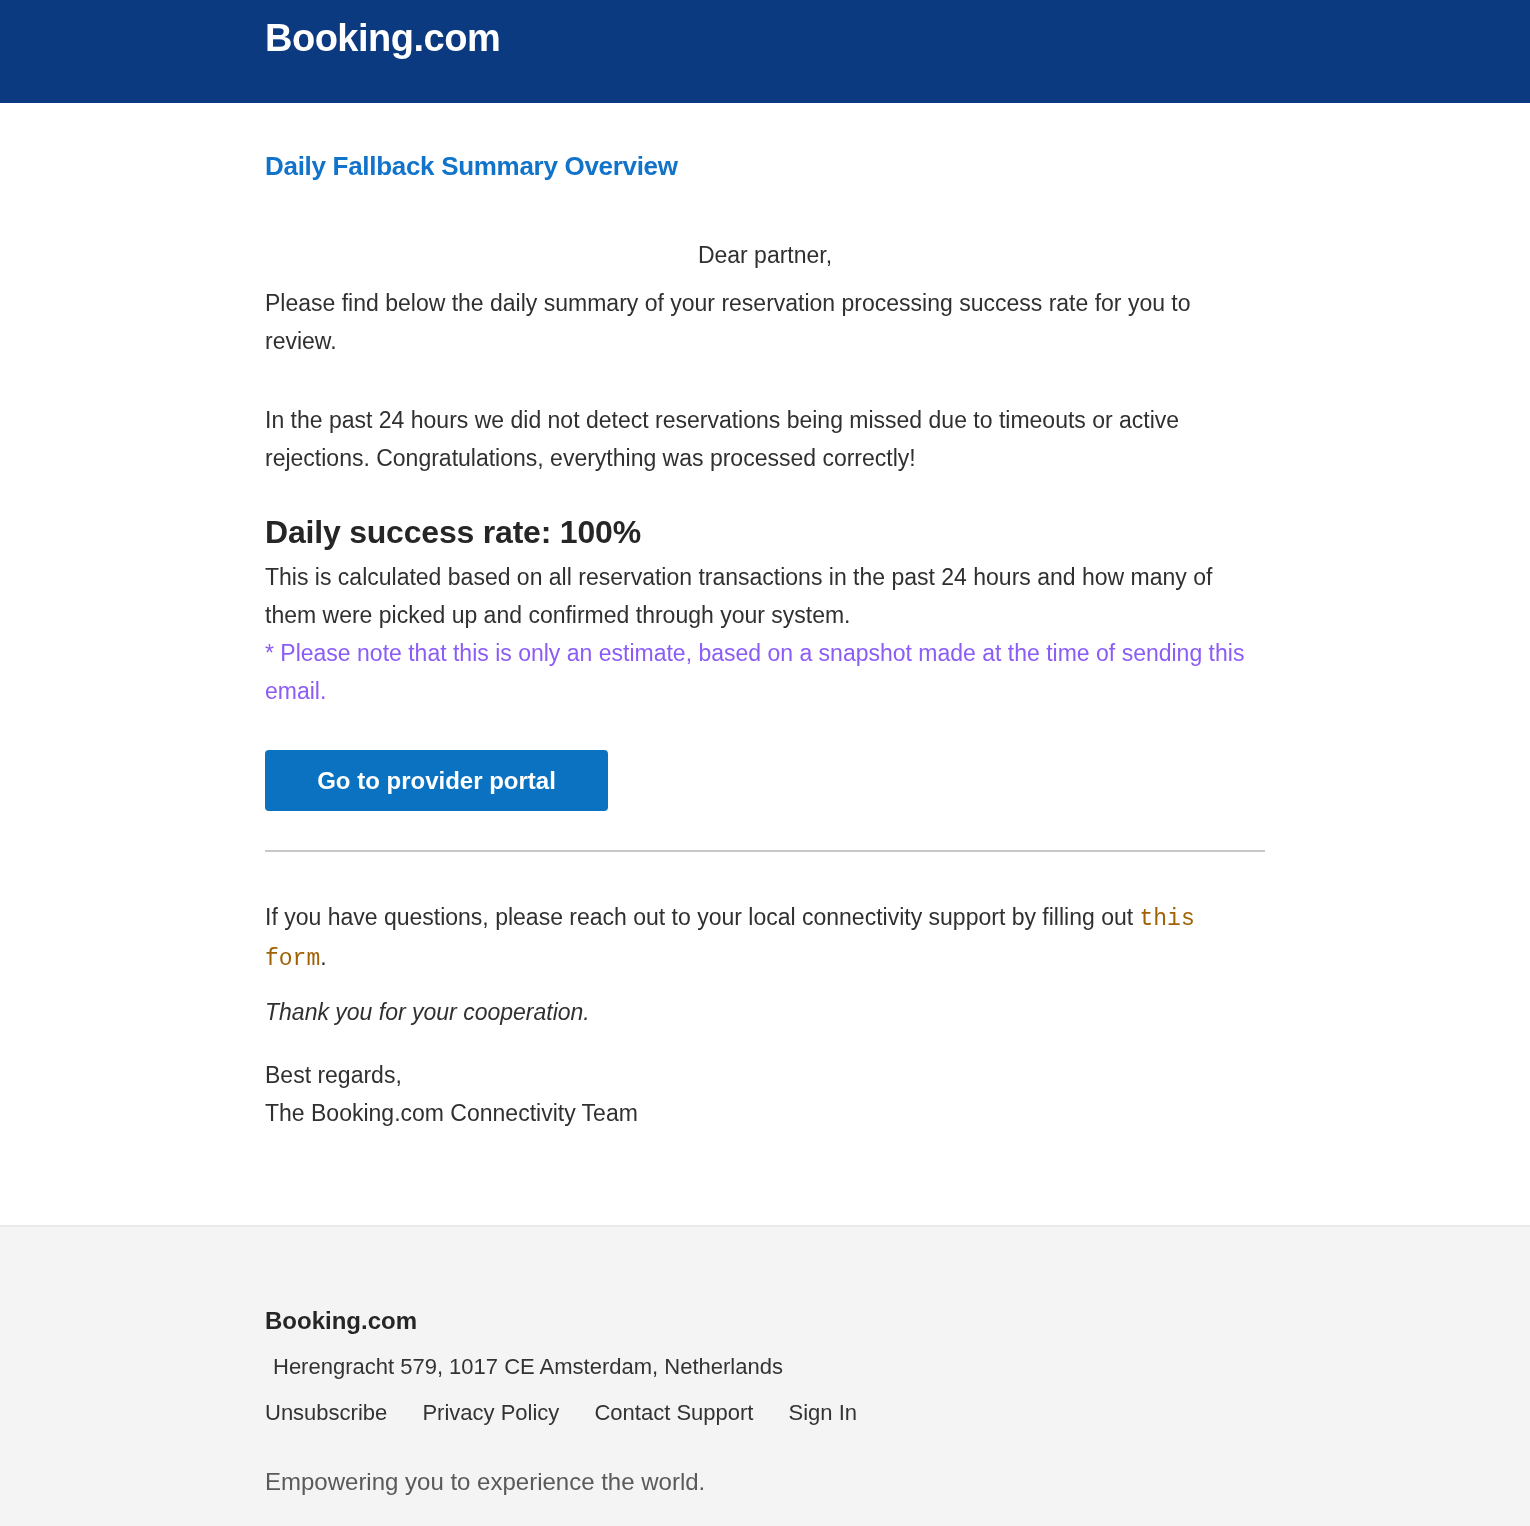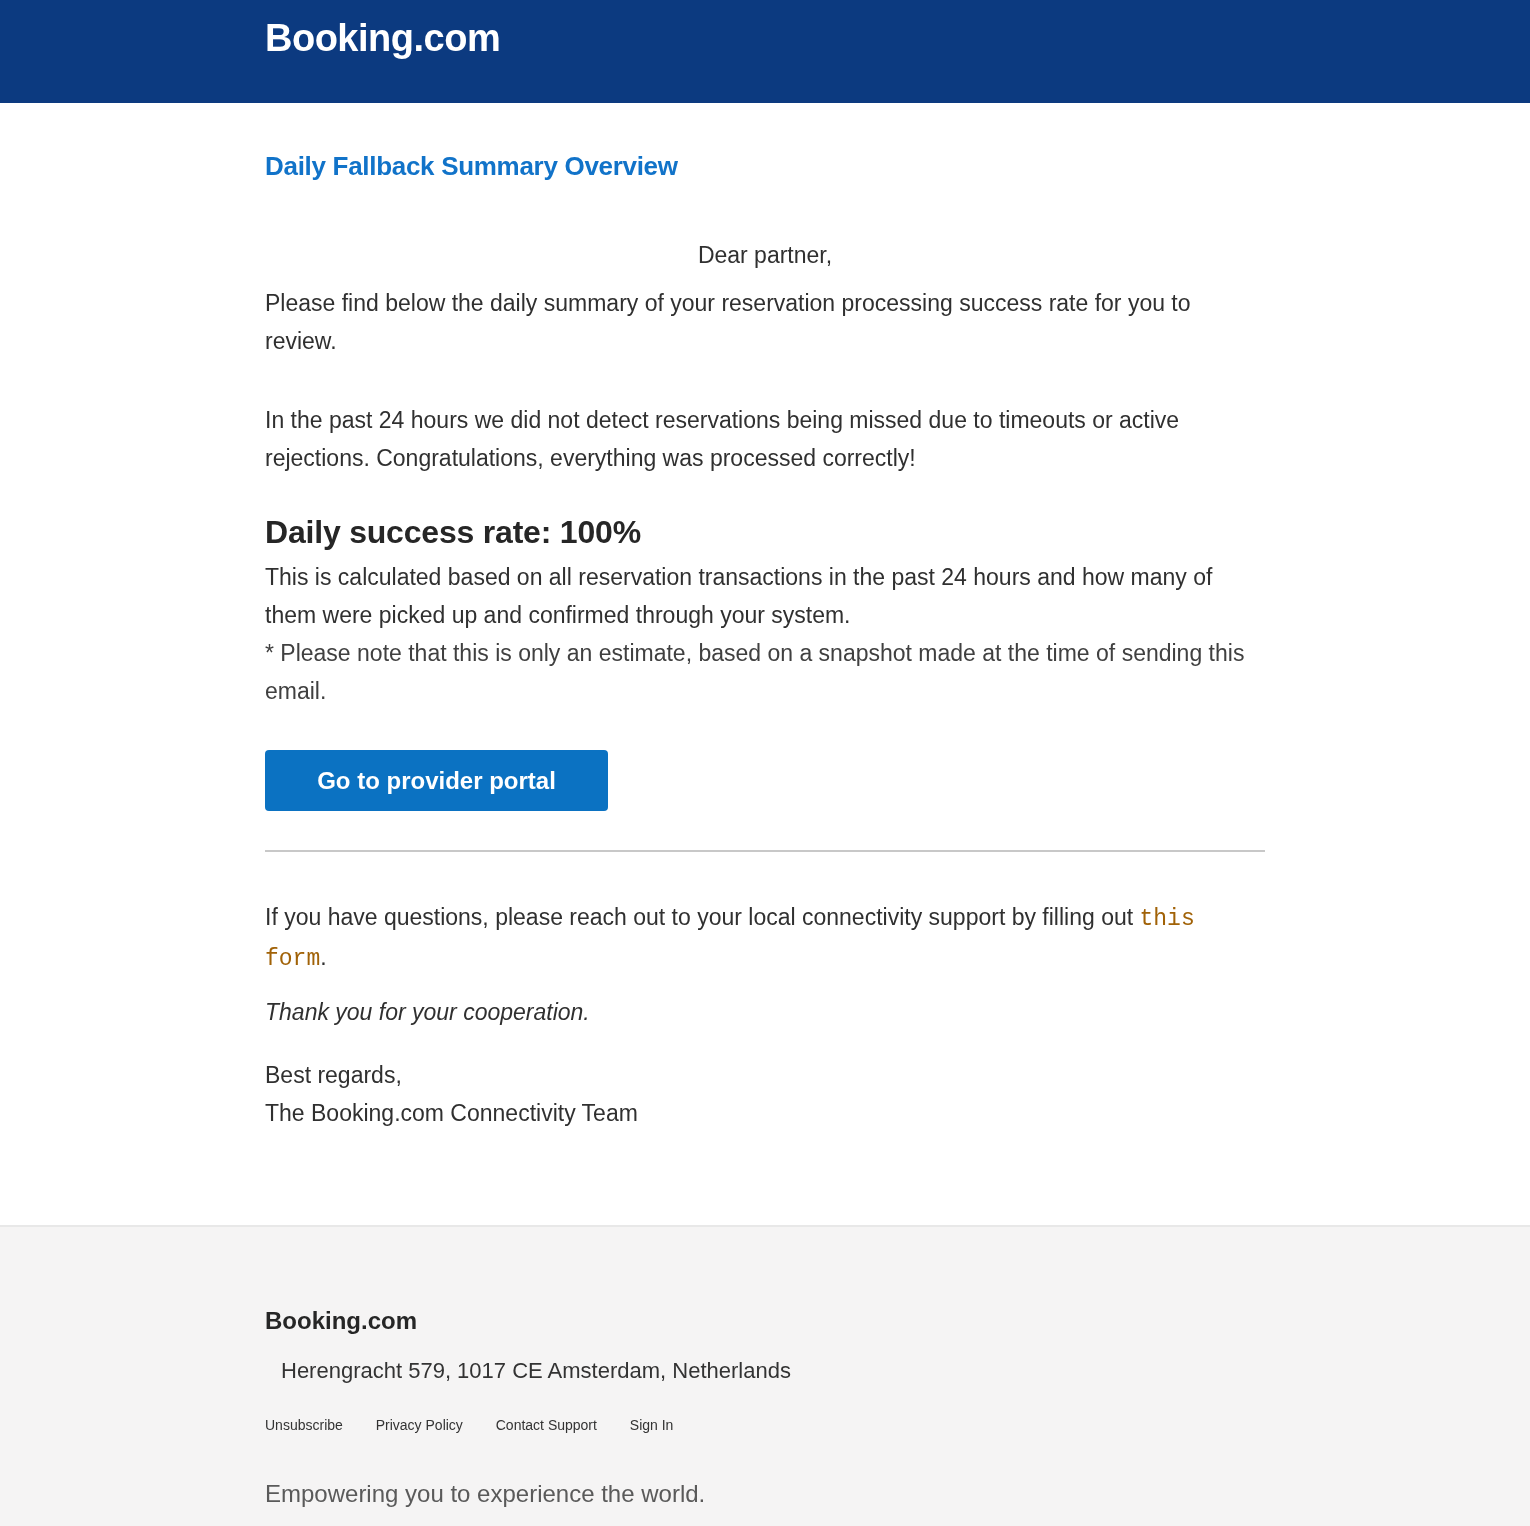--- a/index.html
+++ b/index.html
@@ -62,21 +62,21 @@
     margin: 0 0 8px 0;
     font-size: 32px;
     line-height: 36px;
     font-weight: bold;
     letter-spacing: -0.2px;
     color: #262626;
   }
   .explainer { margin: 0; }
   .note {
     margin: 0 0 40px 0;
-    color: #404040;
+    color: #8b5cf6;
   }
   .cta-button {
     display: block;
     width: 343px;
     height: 61px;
     margin: 0 0 39px 0;
     background: #0b72c2;
     border: none;
     border-radius: 4px;
     color: #ffffff;
@@ -112,28 +112,28 @@
     padding-top: 79px;
   }
   .footer-company {
     margin: 0 0 12px 0;
     font-size: 24px;
     line-height: 30px;
     font-weight: bold;
     color: #262626;
   }
   .footer-address {
-    margin: 16px;
+    margin: 8px;
     font-size: 22px;
     line-height: 38px;
     color: #333333;
   }
   .footer-links {
     margin: 0;
-    font-size: 14px;
+    font-size: 22px;
     line-height: 38px;
   }
   .footer-link {
     display: inline-block;
     margin-right: 29px;
     color: #333333;
     text-decoration: none;
     cursor: pointer;
   }
   .footer-link:last-child { margin-right: 0; }

